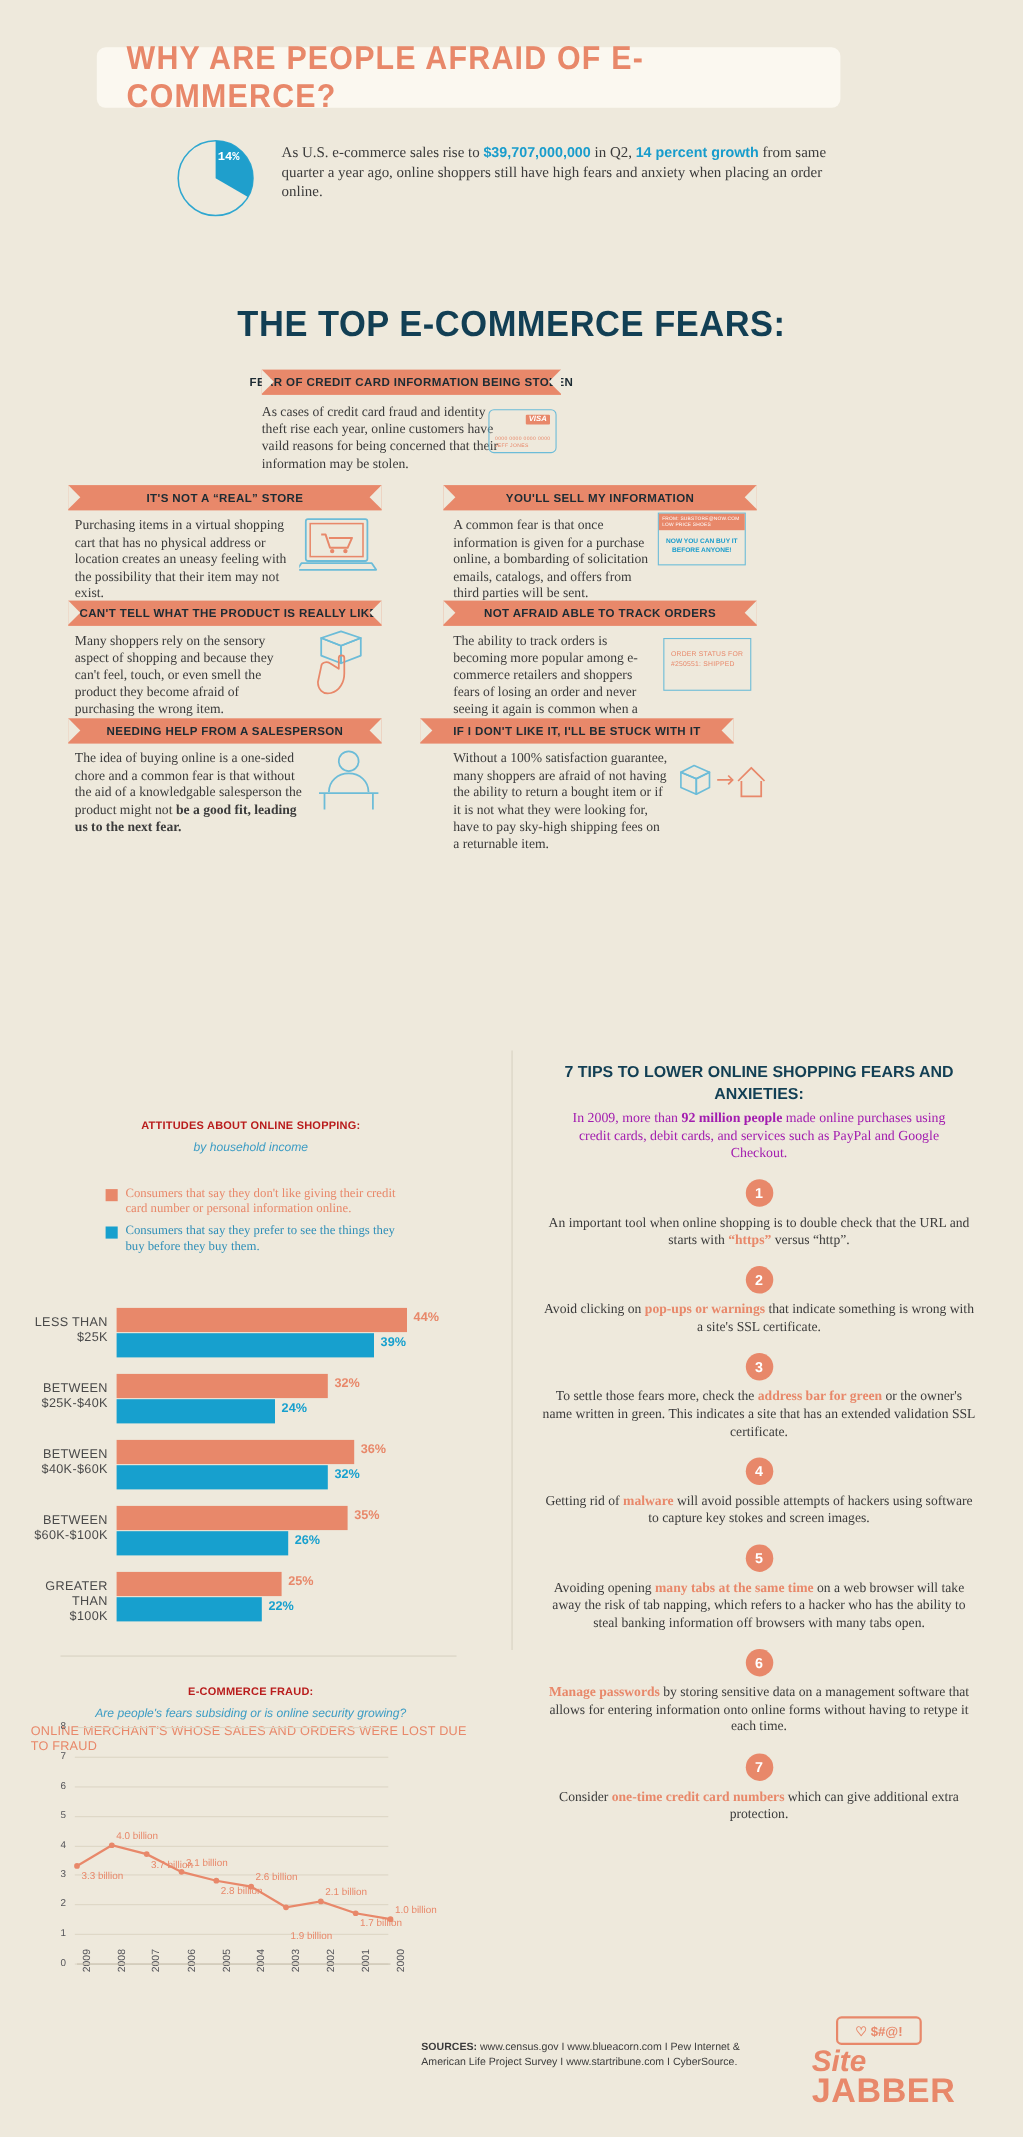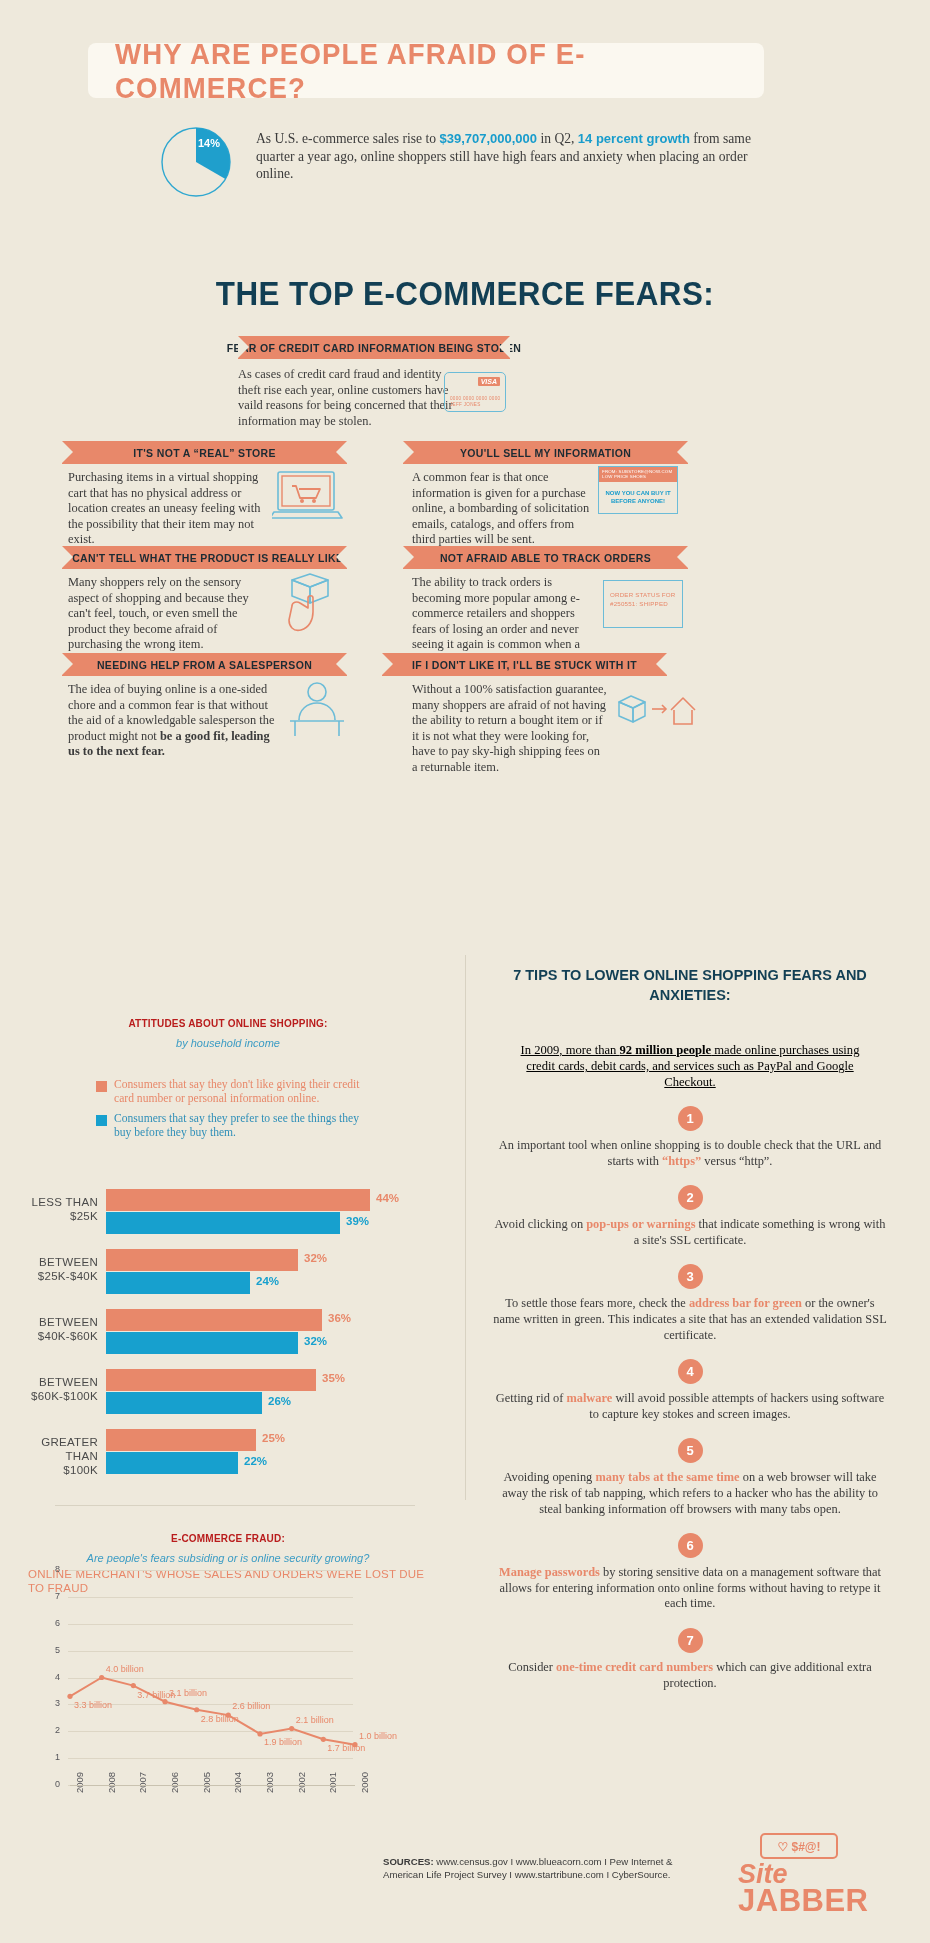--- a/index.html
+++ b/index.html
@@ -23,21 +23,21 @@
     font-family:"Liberation Sans", sans-serif;
     font-weight:700; font-size:30px; letter-spacing:1.2px;
     color:#e8886a; transform: scaleX(0.92);
   }
 
   
   .intro { position:absolute; left:160px; top:123px; width:620px; height:80px; }
   .pie { position:absolute; left:0; top:3px; width:72px; height:72px; }
   .pie-pct {
     position:absolute; left:38px; top:14px;
-    font-family:Liberation Sans, sans-serif; font-weight:700;
+    font-family:Liberation Mono, monospace; font-weight:700;
     font-size:11px; color:#ffffff;
   }
   .intro-text {
     position:absolute; left:96px; top:7px; width:510px;
     font-size:13.6px; line-height:17.5px; color:#3b3b3b;
   }
   .b-blue { color:#189ccc; font-weight:700; font-family:"Liberation Sans",sans-serif; font-size:13px;}
 
   
   .section-title {
@@ -182,22 +182,22 @@
     font-size:9px; color:#e8886a; white-space:nowrap;
   }
 
   
   .tips { position:absolute; left:480px; top:965px; width:420px; }
   .tips-h {
     text-align:center; font-family:"Liberation Sans",sans-serif;
     font-weight:700; font-size:14.5px; color:#123f54; line-height:20px;
   }
   .tips-intro {
-    text-align:center; color:#000000; font-size:12.6px; line-height:16px;
-    margin-top:37px; padding:0 28px;text-decoration:underline;
+    text-align:center; color:#a21caf; font-size:12.6px; line-height:16px;
+    margin-top:3px; padding:0 28px;
   }
   .tips-intro b { font-weight:700; }
   .tip { text-align:center; margin-top:16px; }
   .tip-num {
     width:25px; height:25px; border-radius:50%; background:#e8886a; color:#fff;
     font-family:"Liberation Sans",sans-serif; font-weight:700; font-size:13px;
     line-height:25px; margin:0 auto 7px auto;
   }
   .tip-tx { font-size:12.4px; line-height:15.6px; color:#3b3b3b; padding:0 12px; }
   .tip-tx .hl { color:#e8886a; font-weight:700; }
@@ -422,21 +422,21 @@
         <circle cx="263.66666666666663" cy="168.5625" r="2.6" fill="#e8886a"></circle>
         <circle cx="295.3333333333333" cy="179.3125" r="2.6" fill="#e8886a"></circle>
         <circle cx="327" cy="184.6875" r="2.6" fill="#e8886a"></circle>
       </svg>
       <div class="ln-pt-lab" style="left: 46px; top: 140.312px;">3.3 billion</div>
       <div class="ln-pt-lab" style="left: 77.6667px; top: 103.5px;">4.0 billion</div>
       <div class="ln-pt-lab" style="left: 109.333px; top: 129.562px;">3.7 billion</div>
       <div class="ln-pt-lab" style="left: 141px; top: 127.688px;">3.1 billion</div>
       <div class="ln-pt-lab" style="left: 172.667px; top: 153.75px;">2.8 billion</div>
       <div class="ln-pt-lab" style="left: 204.333px; top: 141.125px;">2.6 billion</div>
-      <div class="ln-pt-lab" style="left: 236px; top: 177px;">1.9 billion</div>
+      <div class="ln-pt-lab" style="left: 236px; top: 195px;">1.9 billion</div>
       <div class="ln-pt-lab" style="left: 267.667px; top: 154.562px;">2.1 billion</div>
       <div class="ln-pt-lab" style="left: 299.333px; top: 183.312px;">1.7 billion</div>
       <div class="ln-pt-lab" style="left: 331px; top: 170.688px;">1.0 billion</div>
       <div class="ln-xlab" style="left: 46px; top: 233px;">2009</div>
       <div class="ln-xlab" style="left: 77.6667px; top: 233px;">2008</div>
       <div class="ln-xlab" style="left: 109.333px; top: 233px;">2007</div>
       <div class="ln-xlab" style="left: 141px; top: 233px;">2006</div>
       <div class="ln-xlab" style="left: 172.667px; top: 233px;">2005</div>
       <div class="ln-xlab" style="left: 204.333px; top: 233px;">2004</div>
       <div class="ln-xlab" style="left: 236px; top: 233px;">2003</div>

